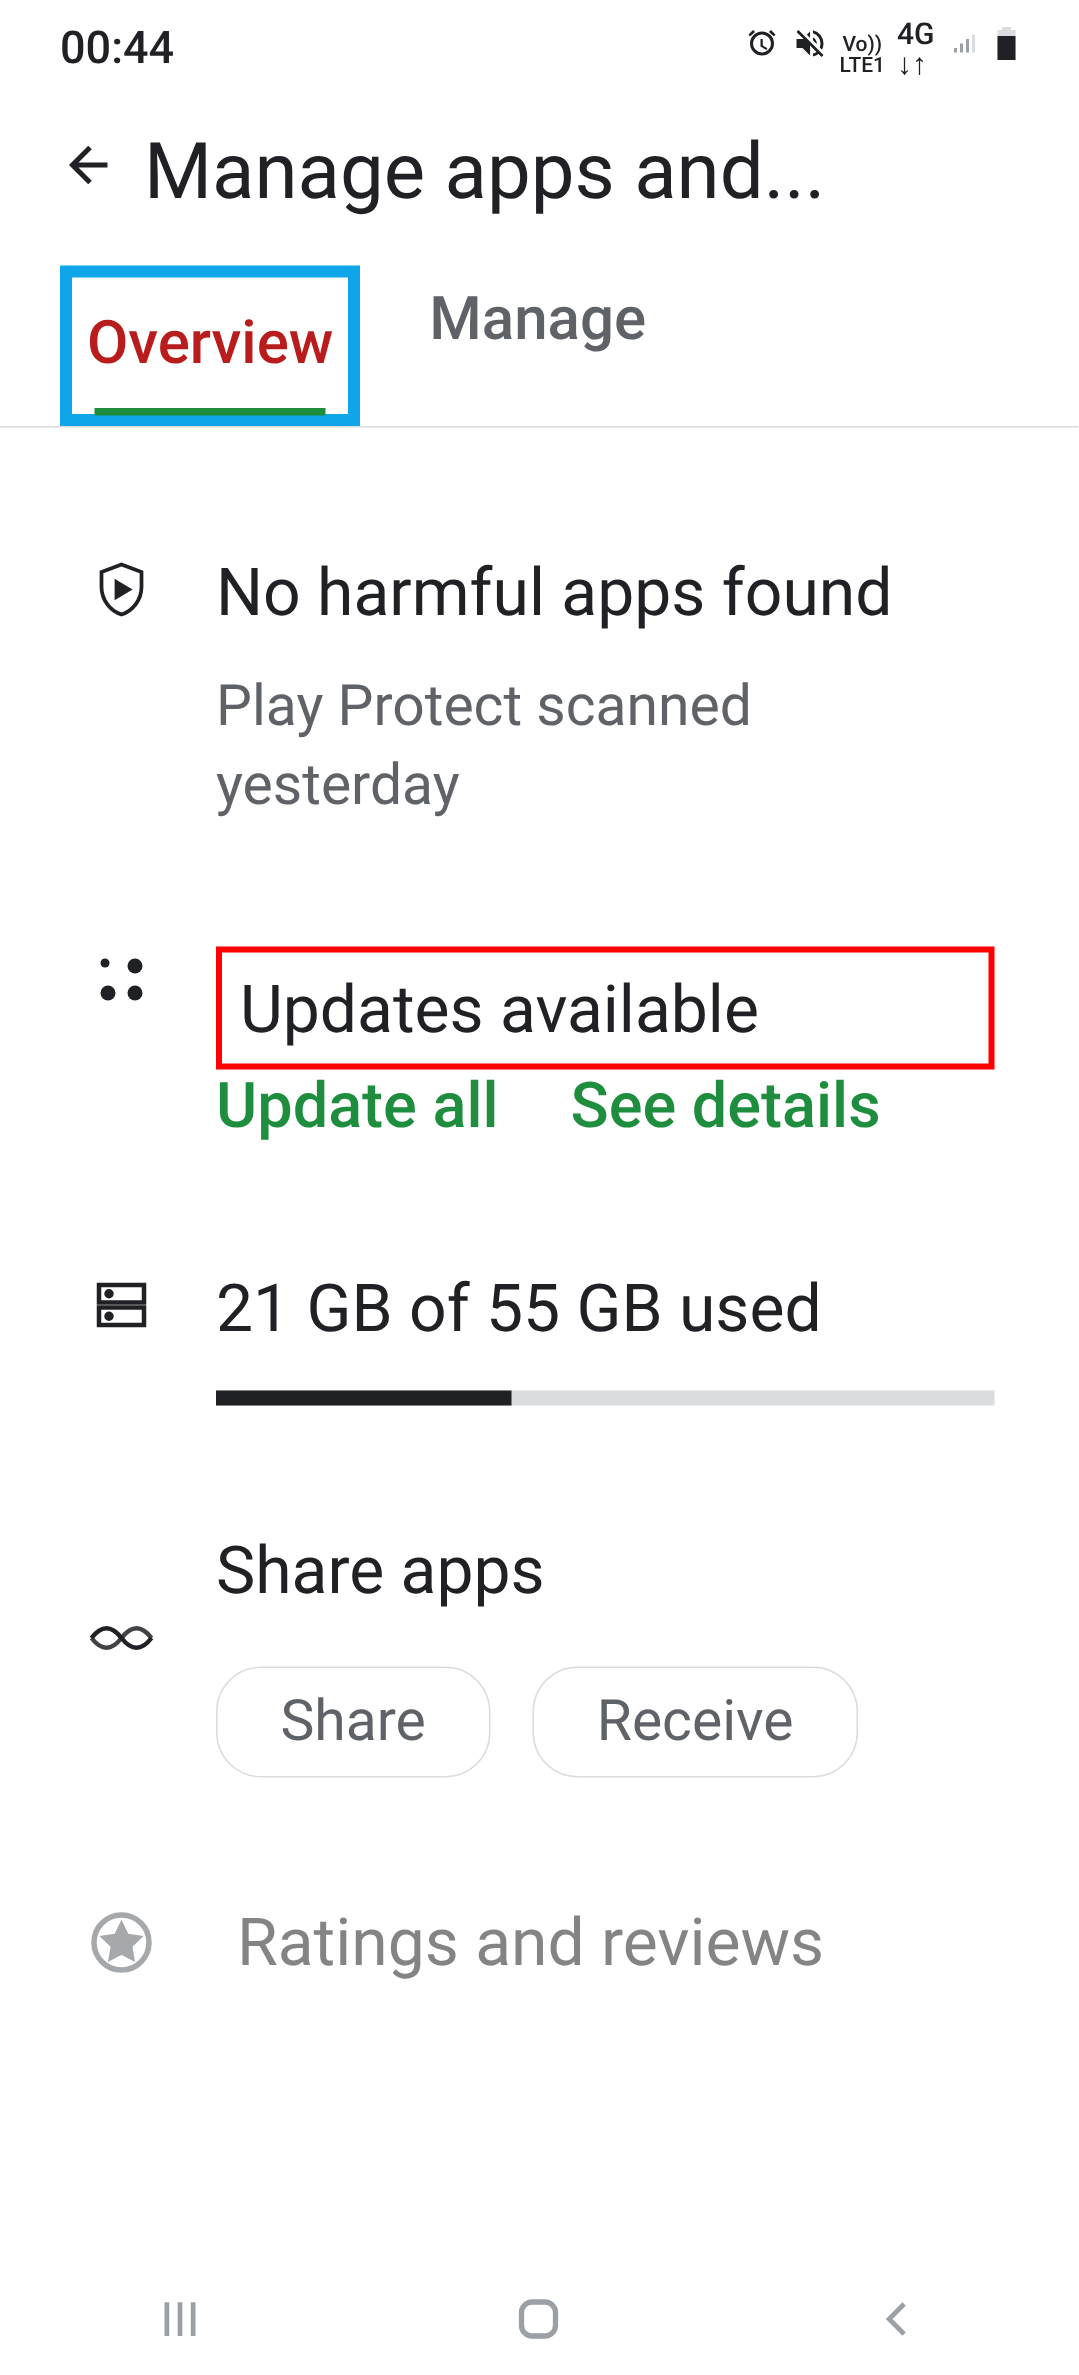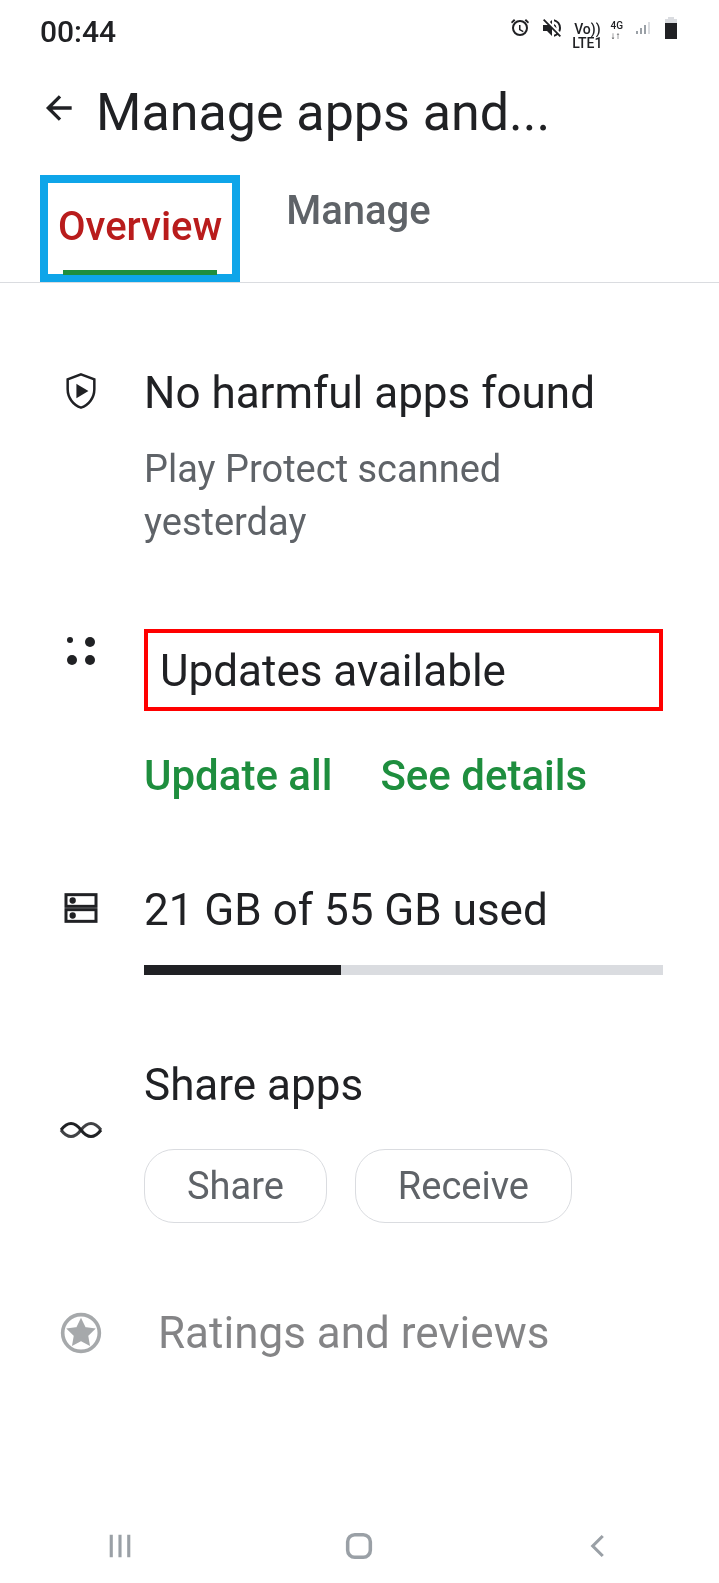--- a/index.html
+++ b/index.html
@@ -107,21 +107,20 @@
       margin-top: 18px;
       line-height: 1.4;
     }
     .highlight-box {
       border: 4px solid red;
       padding: 8px 12px 4px 12px;
     }
     .action-links {
       display: flex;
       gap: 48px;
-      margin-top: 40px;
     }
     .action-link {
       font-size: 42px;
       color: #1e8e3e;
       font-weight: 500;
     }
     .storage-bar {
       height: 10px;
       background: #dadce0;
       margin-top: 24px;
@@ -188,21 +187,21 @@
       <svg width="24" height="24" viewBox="0 0 24 24" fill="#202124">
           <path d="M12 4a8 8 0 100 16 8 8 0 000-16zm0 14a6 6 0 110-12 6 6 0 010 12zm.5-9H11v5l3.9 2.3.7-1.2-3.1-1.8V9zM3 6l3-3 1.4 1.4L4 7.4 3 6zm18 0l-3-3-1.4 1.4L20 7.4 21 6z"></path>
         </svg>
     </span>
     <span>
       <svg width="24" height="24" viewBox="0 0 24 24" fill="#202124">
           <path d="M16.5 12A4.5 4.5 0 0014 8v1.8l2.5 2.5V12zM19 12c0 .9-.2 1.8-.5 2.6l1.5 1.5A8.9 8.9 0 0021 12a9 9 0 00-7-8.8v2A7 7 0 0119 12zM4.3 3L3 4.3 7.7 9H3v6h4l5 5v-6.7l4.3 4.3c-.7.5-1.4.9-2.3 1.1v2a9 9 0 003.7-1.7l2 2L21 19.7l-9-9L4.3 3zM12 4L9.9 6.1 12 8.2V4z"></path>
         </svg>
     </span>
     <span style="font-size:14px; line-height:1; text-align:center;margin-top:10px;">Vo))<br>LTE1</span>
-    <span style="font-size:10px; line-height:1; text-align:left;">4G<br>↓↑</span>
+    <span style="font-size:20px; line-height:1; text-align:left;">4G<br>↓↑</span>
     <span>
       <svg width="24" height="24" viewBox="0 0 24 24" fill="#202124">
           <path d="M5 18h2v-3H5v3zm4 0h2v-6H9v6zm4 0h2V9h-2v9z" fill="#9aa0a6"></path>
           <path d="M17 18h2V6h-2v12z" fill="#dadce0"></path>
         </svg>
     </span>
     <span>
       <svg width="16" height="24" viewBox="0 0 16 24" fill="#202124">
           <path d="M11 1H5v2H2v20h12V3h-3V1z" fill="#dadce0"></path>
           <path d="M2 7h12v16H2z"></path>

